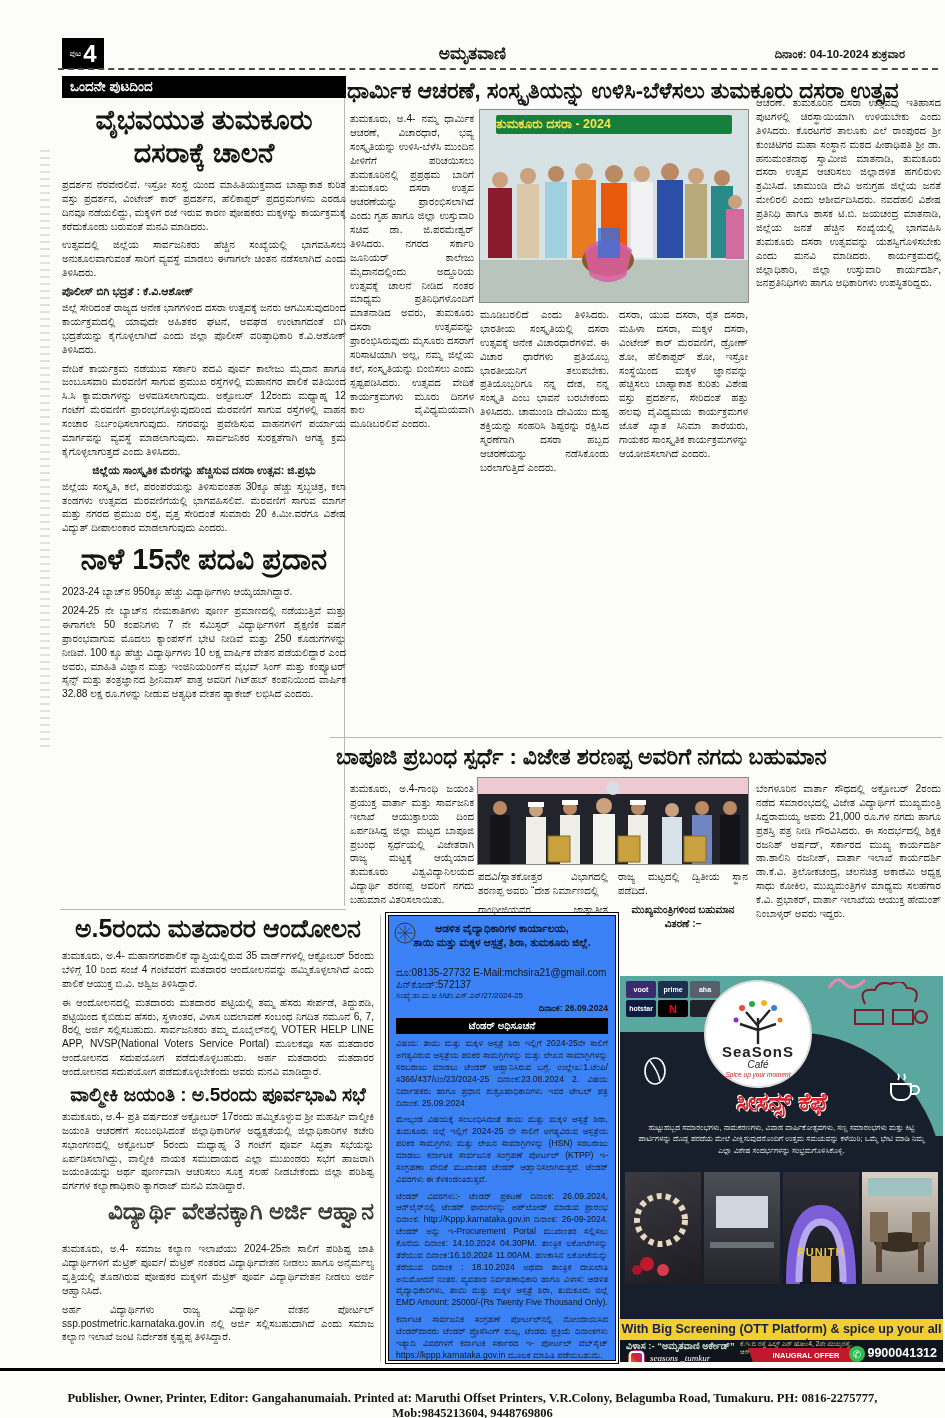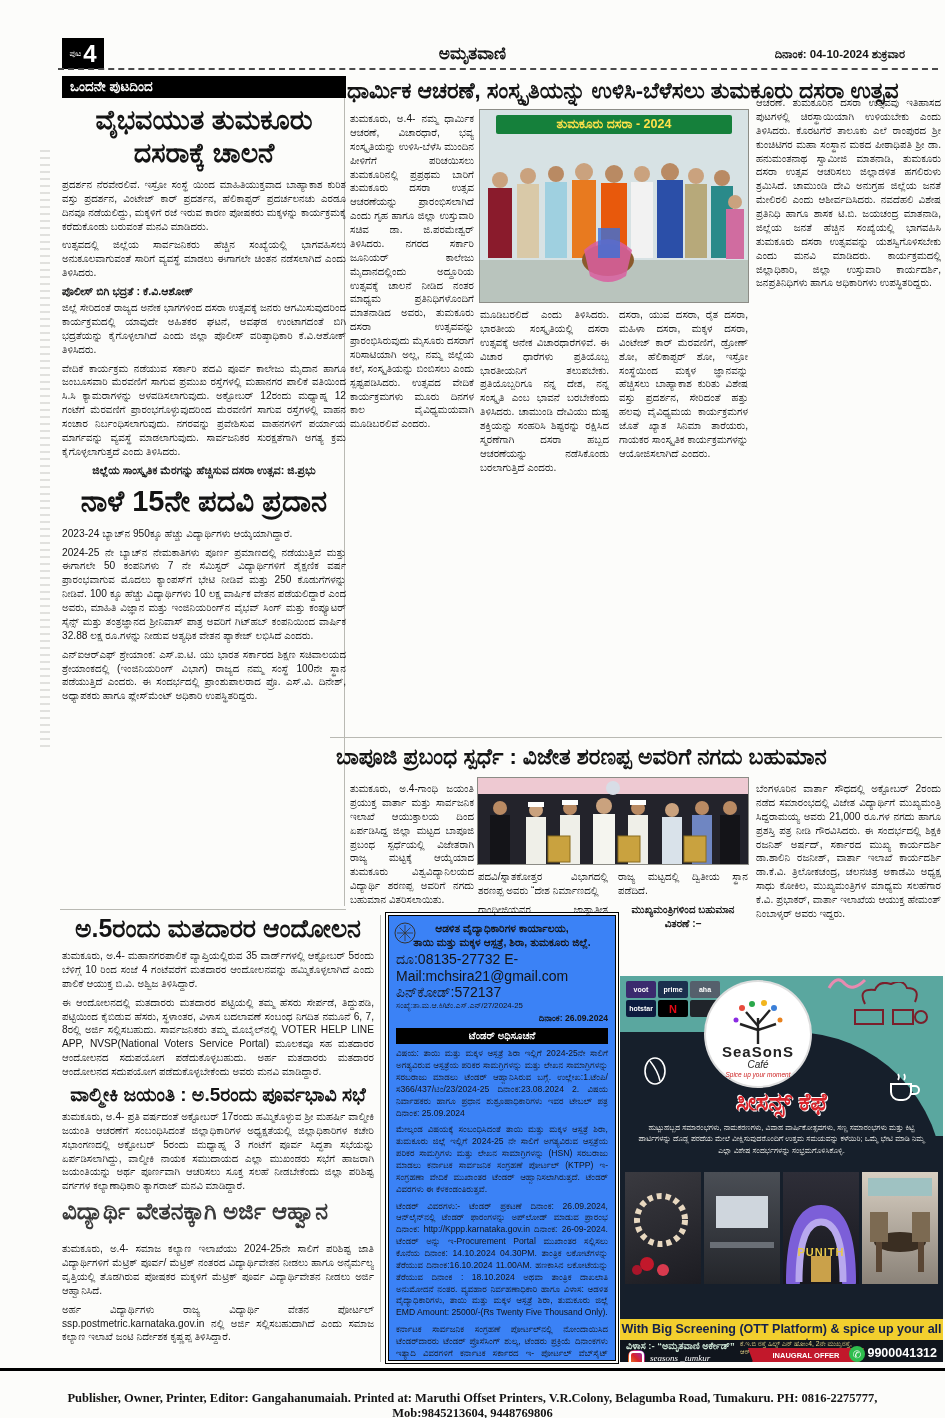--- a/index.html
+++ b/index.html
@@ -18,29 +18,29 @@
   .pagebox .num{font-size:24px;font-weight:bold;}
   .dashrule{border-top:2px dashed #4a4a4a;height:0;}
   
   .kicker{background:#000;color:#fff;font-weight:bold;font-size:13.5px;padding:3px 8px;}
   .h-lead{font-size:27px;font-weight:bold;line-height:1.22;text-align:center;}
   .h-main{font-size:22px;font-weight:bold;white-space:nowrap;}
   .h-bapu{font-size:22px;font-weight:bold;white-space:nowrap;}
   .h-grad{font-size:29px;font-weight:bold;text-align:center;}
   .h-voter{font-size:25px;font-weight:bold;text-align:center;}
   .h-valmiki{font-size:19px;font-weight:bold;text-align:center;}
-  .h-schol{font-size:23px;font-weight:bold;text-align:left;color:#3a3a3a;}
+  .h-schol{font-size:23px;font-weight:bold;text-align:right;color:#3a3a3a;}
   .subhead{font-weight:bold;font-size:10.8px;margin:3px 0;}
   .vrule{border-left:1px solid #b9b9b3;width:0;}
   .hrule{border-top:1px solid #b9b9b3;height:0;}
   .twocol{column-count:2;column-gap:10px;}
   
   .photo{background:#d8dee0;outline:1px solid #8c8c86;}
   .photo-banner{position:absolute;left:6%;right:6%;top:5px;background:#15803b;color:#ffe24a;
-    font-weight:bold;font-size:12.5px;text-align:center;padding:2px 0;border-radius:2px;}
+    font-weight:bold;font-size:12.5px;padding:2px 0;border-radius:2px;}
   
   .tender{border:1.5px solid #000;outline:1px solid #000;outline-offset:2px;background:#3b82f6;padding:6px 7px;}
   .tender-head{font-weight:bold;font-size:10.5px;text-align:center;line-height:1.3;}
   .tender-bar{background:#000;color:#fff;font-weight:bold;font-size:10px;text-align:center;padding:2px 0;margin:4px 0;}
   
   .ad{background:#5aa79f;overflow:hidden;}
   .ad-dark{position:absolute;left:0;right:0;top:56px;bottom:0;background:#161f2b;border-top-right-radius:150px;}
   .ad-dark2{position:absolute;left:0;bottom:0;width:100%;height:226px;background:#161f2b;}
   .ott{position:absolute;display:grid;grid-template-columns:repeat(3,30px);grid-auto-rows:17px;gap:2px;}
   .ott div{color:#fff;font-size:7px;font-weight:bold;display:flex;align-items:center;justify-content:center;border-radius:2px;}
@@ -82,30 +82,30 @@
   <div class="abs dashrule" style="left:58px;top:68px;width:880px;"></div>
 
   <div class="abs vrule" style="left:344px;top:78px;height:828px;"></div>
   <div class="abs vrule" style="left:380px;top:915px;height:447px;"></div>
   <div class="abs hrule" style="left:60px;top:909px;width:286px;"></div>
   <div class="abs hrule" style="left:330px;top:737px;width:612px;"></div>
 
   <div class="abs clip" style="left:62px;top:76px;width:284px;height:830px;">
     <div class="kicker">ಒಂದನೇ ಪುಟದಿಂದ</div>
     <div class="h-lead" style="margin:6px 0 8px 0;">ವೈಭವಯುತ ತುಮಕೂರು ದಸರಾಕ್ಕೆ ಚಾಲನೆ</div>
-    <p class="body-txt">ಪ್ರದರ್ಶನ ನೆರವೇರಲಿವೆ. ಇಸ್ರೋ ಸಂಸ್ಥೆ ಯಿಂದ ಮಾಹಿತಿಯುಕ್ತವಾದ ಬಾಹ್ಯಾಕಾಶ ಕುರಿತ ವಸ್ತು ಪ್ರದರ್ಶನ, ವಿಂಟೇಜ್ ಕಾರ್ ಪ್ರದರ್ಶನ, ಹೆಲಿಕಾಪ್ಟರ್ ಪ್ರದರ್ಚಲನಚು ಎರಡೂ ದಿನವೂ ನಡೆಯಲಿದ್ದು, ಮಕ್ಕಳಿಗೆ ರಜೆ ಇರುವ ಕಾರಣ ಪೋಷಕರು ಮಕ್ಕಳನ್ನು ಕಾರ್ಯಕ್ರಮಕ್ಕೆ ಕರೆದುಕೊಂಡು ಬರುವಂತೆ ಮನವಿ ಮಾಡಿದರು.</p>
+    <p class="body-txt">ಪ್ರದರ್ಶನ ನೆರವೇರಲಿವೆ. ಇಸ್ರೋ ಸಂಸ್ಥೆ ಯಿಂದ ಮಾಹಿತಿಯುಕ್ತವಾದ ಬಾಹ್ಯಾಕಾಶ ಕುರಿತ ವಸ್ತು ಪ್ರದರ್ಶನ, ವಿಂಟೇಜ್ ಕಾರ್ ಪ್ರದರ್ಶನ, ಹೆಲಿಕಾಪ್ಟರ್ ಪ್ರದರ್ರಮಗಳನು ಎರಡೂ ದಿನವೂ ನಡೆಯಲಿದ್ದು, ಮಕ್ಕಳಿಗೆ ರಜೆ ಇರುವ ಕಾರಣ ಪೋಷಕರು ಮಕ್ಕಳನ್ನು ಕಾರ್ಯಕ್ರಮಕ್ಕೆ ಕರೆದುಕೊಂಡು ಬರುವಂತೆ ಮನವಿ ಮಾಡಿದರು.</p>
     <p class="body-txt">ಉತ್ಸವದಲ್ಲಿ ಜಿಲ್ಲೆಯ ಸಾರ್ವಜನಿಕರು ಹೆಚ್ಚಿನ ಸಂಖ್ಯೆಯಲ್ಲಿ ಭಾಗವಹಿಸಲು ಅನುಕೂಲವಾಗುವಂತೆ ಸಾರಿಗೆ ವ್ಯವಸ್ಥೆ ಮಾಡಲು ಈಗಾಗಲೇ ಚಿಂತನ ನಡೆಸಲಾಗಿದೆ ಎಂದು ತಿಳಿಸಿದರು.</p>
     <div class="subhead">ಪೊಲೀಸ್ ಬಿಗಿ ಭದ್ರತೆ : ಕೆ.ವಿ.ಆಶೋಕ್</div>
     <p class="body-txt">ಜಿಲ್ಲೆ ಸೇರಿದಂತೆ ರಾಜ್ಯದ ಅನೇಕ ಭಾಗಗಳಿಂದ ದಸರಾ ಉತ್ಸವಕ್ಕೆ ಜನರು ಆಗಮಿಸುವುದರಿಂದ ಕಾರ್ಯಕ್ರಮದಲ್ಲಿ ಯಾವುದೇ ಅಹಿತಕರ ಘಟನೆ, ಅವಘಡ ಉಂಟಾಗದಂತೆ ಬಿಗಿ ಭದ್ರತೆಯನ್ನು ಕೈಗೊಳ್ಳಲಾಗಿದೆ ಎಂದು ಜಿಲ್ಲಾ ಪೊಲೀಸ್ ವರಿಷ್ಠಾಧಿಕಾರಿ ಕೆ.ವಿ.ಆಶೋಕ್ ತಿಳಿಸಿದರು.</p>
     <p class="body-txt">ವೇದಿಕೆ ಕಾರ್ಯಕ್ರಮ ನಡೆಯುವ ಸರ್ಕಾರಿ ಪದವಿ ಪೂರ್ವ ಕಾಲೇಜು ಮೈದಾನ ಹಾಗೂ ಜಂಬೂಸವಾರಿ ಮೆರವಣಿಗೆ ಸಾಗುವ ಪ್ರಮುಖ ರಸ್ತೆಗಳಲ್ಲಿ ಮಹಾನಗರ ಪಾಲಿಕೆ ವತಿಯಿಂದ ಸಿ.ಸಿ ಕ್ಯಾಮರಾಗಳನ್ನು ಅಳವಡಿಸಲಾಗುವುದು. ಅಕ್ಟೋಬರ್ 12ರಂದು ಮಧ್ಯಾಹ್ನ 12 ಗಂಟೆಗೆ ಮೆರವಣಿಗೆ ಪ್ರಾರಂಭಗೊಳ್ಳುವುದರಿಂದ ಮೆರವಣಿಗೆ ಸಾಗುವ ರಸ್ತೆಗಳಲ್ಲಿ ವಾಹನ ಸಂಚಾರ ನಿರ್ಬಂಧಿಸಲಾಗುವುದು. ನಗರವನ್ನು ಪ್ರವೇಶಿಸುವ ವಾಹನಗಳಿಗೆ ಪರ್ಯಾಯ ಮಾರ್ಗವನ್ನು ವ್ಯವಸ್ಥೆ ಮಾಡಲಾಗುವುದು. ಸಾರ್ವಜನಿಕರ ಸುರಕ್ಷತೆಗಾಗಿ ಅಗತ್ಯ ಕ್ರಮ ಕೈಗೊಳ್ಳಲಾಗುತ್ತದೆ ಎಂದು ತಿಳಿಸಿದರು.</p>
     <div class="subhead center">ಜಿಲ್ಲೆಯ ಸಾಂಸ್ಕೃತಿಕ ಮೆರಗನ್ನು ಹೆಚ್ಚಿಸುವ ದಸರಾ ಉತ್ಸವ: ಜಿ.ಪ್ರಭು</div>
+    <p class="body-txt">ಜಿಲ್ಲೆಯ ಸಂಸ್ಕೃತಿ, ಕಲೆ, ಪರಂಪರೆಯನ್ನು ತಿಳಿಸುವಂತಹ 30ಕ್ಕೂ ಹೆಚ್ಚು ಸ್ತಬ್ಧಚಿತ್ರ, ಕಲಾ ತಂಡಗಳು ಉತ್ಸವದ ಮೆರವಣಿಗೆಯಲ್ಲಿ ಭಾಗವಹಿಸಲಿವೆ. ಮೆರವಣಿಗೆ ಸಾಗುವ ಮಾರ್ಗ ಮತ್ತು ನಗರದ ಪ್ರಮುಖ ರಸ್ತೆ, ವೃತ್ತ ಸೇರಿದಂತೆ ಸುಮಾರು 20 ಕಿ.ಮೀ.ವರೆಗೂ ವಿಶೇಷ ವಿದ್ಯುತ್ ದೀಪಾಲಂಕಾರ ಮಾಡಲಾಗುವುದು ಎಂದರು.</p>
     <div class="h-grad" style="margin:8px 0 8px 0;">ನಾಳೆ 15ನೇ ಪದವಿ ಪ್ರದಾನ</div>
     <p class="body-txt">2023-24 ಬ್ಯಾಚ್‌ನ 950ಕ್ಕೂ ಹೆಚ್ಚು ವಿದ್ಯಾರ್ಥಿಗಳು ಆಯ್ಕೆಯಾಗಿದ್ದಾರೆ.</p>
     <p class="body-txt">2024-25 ನೇ ಬ್ಯಾಚ್‌ನ ನೇಮಕಾತಿಗಳು ಪೂರ್ಣ ಪ್ರಮಾಣದಲ್ಲಿ ನಡೆಯುತ್ತಿವೆ ಮತ್ತು ಈಗಾಗಲೇ 50 ಕಂಪನಿಗಳು 7 ನೇ ಸೆಮಿಸ್ಟರ್ ವಿದ್ಯಾರ್ಥಿಗಳಿಗೆ ಶೈಕ್ಷಣಿಕ ವರ್ಷ ಪ್ರಾರಂಭವಾಗುವ ಮೊದಲು ಕ್ಯಾಂಪಸ್‌ಗೆ ಭೇಟಿ ನೀಡಿವೆ ಮತ್ತು 250 ಕೊಡುಗೆಗಳನ್ನು ನೀಡಿವೆ. 100 ಕ್ಕೂ ಹೆಚ್ಚು ವಿದ್ಯಾರ್ಥಿಗಳು 10 ಲಕ್ಷ ವಾರ್ಷಿಕ ವೇತನ ಪಡೆಯಲಿದ್ದಾರೆ ಎಂದ ಅವರು, ಮಾಹಿತಿ ವಿಜ್ಞಾನ ಮತ್ತು ಇಂಜಿನಿಯರಿಂಗ್‌ನ ವೈಭವ್ ಸಿಂಗ್ ಮತ್ತು ಕಂಪ್ಯೂಟರ್ ಸೈನ್ಸ್ ಮತ್ತು ತಂತ್ರಜ್ಞಾನದ ಶ್ರೀನಿವಾಸ್ ಪಾತ್ರ ಅವರಿಗೆ ಗಿಟ್‌ಹಬ್ ಕಂಪನಿಯಿಂದ ವಾರ್ಷಿಕ 32.88 ಲಕ್ಷ ರೂ.ಗಳನ್ನು ನೀಡುವ ಅತ್ಯಧಿಕ ವೇತನ ಪ್ಯಾಕೇಜ್ ಲಭಿಸಿದೆ ಎಂದರು.</p>
-    <p class="body-txt">ಎನ್‌ಐಆರ್‌ಎಫ್ ಶ್ರೇಯಾಂಕ: ಎಸ್.ಐ.ಟಿ. ಯು ಭಾರತ ಸರ್ಕಾರದ ಶಿಕ್ಷಣ ಸಚಿವಾಲಯದ ಶ್ರೇಯಾಂಕದಲ್ಲಿ (ಇಂಜಿನಿಯರಿಂಗ್ ವಿಭಾಗ) ರಾಜ್ಯದ ನಮ್ಮ ಸಂಸ್ಥೆ 100ನೇ ಸ್ಥಾನ ಪಡೆಯುತ್ತಿದೆ ಎಂದರು. ಈ ಸಂದರ್ಭದಲ್ಲಿ ಪ್ರಾಂಶುಪಾಲರಾದ ಪ್ರೊ. ಎಸ್.ವಿ. ದಿನೇಶ್, ಅಧ್ಯಾಪಕರು ಹಾಗೂ ಪ್ಲೇಸ್‌ಮೆಂಟ್ ಅಧಿಕಾರಿ ಉಪಸ್ಥಿತರಿದ್ದರು.</p>
   </div>
 
   <div class="abs h-main" style="left:347px;top:78px;width:594px;">ಧಾರ್ಮಿಕ ಆಚರಣೆ, ಸಂಸ್ಕೃತಿಯನ್ನು ಉಳಿಸಿ-ಬೆಳೆಸಲು ತುಮಕೂರು ದಸರಾ ಉತ್ಸವ</div>
 
   <div class="abs photo" style="left:480px;top:110px;width:268px;height:192px;">
     <svg width="268" height="192" viewBox="0 0 268 192">
       <rect width="268" height="192" fill="#d7e2e4"></rect>
       <rect y="150" width="268" height="42" fill="#b9c4bd"></rect>
       <g>
         <circle cx="20" cy="70" r="8" fill="#caa27e"></circle>
@@ -200,21 +200,21 @@
     <p class="body-txt">ಅರ್ಹ ವಿದ್ಯಾರ್ಥಿಗಳು ರಾಜ್ಯ ವಿದ್ಯಾರ್ಥಿ ವೇತನ ಪೋರ್ಟಲ್ ssp.postmetric.karnataka.gov.in ನಲ್ಲಿ ಅರ್ಜಿ ಸಲ್ಲಿಸಬಹುದಾಗಿದೆ ಎಂದು ಸಮಾಜ ಕಲ್ಯಾಣ ಇಲಾಖೆ ಜಂಟಿ ನಿರ್ದೇಶಕ ಕೃಷ್ಣಪ್ಪ ತಿಳಿಸಿದ್ದಾರೆ.</p>
   </div>
 
   <div class="abs tender clip" style="left:388px;top:915px;width:212px;height:432px;">
     <svg class="abs" style="left:5px;top:6px;" width="22" height="22" viewBox="0 0 22 22">
       <circle cx="11" cy="11" r="10" fill="none" stroke="#333"></circle>
       <path d="M11 3 L11 19 M3 11 L19 11 M5.5 5.5 L16.5 16.5 M16.5 5.5 L5.5 16.5" stroke="#333" stroke-width="0.8"></path>
     </svg>
     <div class="tender-head">ಆಡಳಿತ ವೈದ್ಯಾಧಿಕಾರಿಗಳ ಕಾರ್ಯಾಲಯ,</div>
     <div class="tender-head">ತಾಯಿ ಮತ್ತು ಮಕ್ಕಳ ಆಸ್ಪತ್ರೆ, ಶಿರಾ, ತುಮಕೂರು ಜಿಲ್ಲೆ.</div>
-    <div style="font-size:14px;margin-top:2px;">ದೂ:08135-27732 E-Mail:mchsira21@gmail.com ಪಿನ್‌ಕೋಡ್:572137</div>
+    <div style="font-size:10px;margin-top:18px;">ದೂ:08135-27732 E-Mail:mchsira21@gmail.com ಪಿನ್‌ಕೋಡ್:572137</div>
     <div style="font-size:7.8px;">ಸಂಖ್ಯೆ:ತಾ.ಮ.ಆ.ಕಿ/ಟೆಂ.ಎಸ್.ಎನ್/27/2024-25</div>
     <div class="bold" style="font-size:8.6px;text-align:right;margin-top:2px;">ದಿನಾಂಕ: 26.09.2024</div>
     <div class="tender-bar">ಟೆಂಡರ್ ಅಧಿಸೂಚನೆ</div>
     <p class="body-sm">ವಿಷಯ: ತಾಯಿ ಮತ್ತು ಮಕ್ಕಳ ಆಸ್ಪತ್ರೆ ಶಿರಾ ಇಲ್ಲಿಗೆ 2024-25ನೇ ಸಾಲಿಗೆ ಅಗತ್ಯವಿರುವ ಆಸ್ಪತ್ರೆಯ ಪರಿಕರ ಸಾಮಗ್ರಿಗಳನ್ನು ಮತ್ತು ಲೇಖನ ಸಾಮಾಗ್ರಿಗಳನ್ನು ಸರಬರಾಜು ಮಾಡಲು ಟೆಂಡರ್ ಆಹ್ವಾನಿಸಿರುವ ಬಗ್ಗೆ. ಉಲ್ಲೇಖ:1.ಟೆಂಪಿ/ಸ366/437/ಟಿಂ/23/2024-25 ದಿನಾಂಕ:23.08.2024 2. ವಿಷಯ ನಿರ್ವಾಹಕರು ಹಾಗೂ ಪ್ರಧಾನ ಶುಶ್ರೂಷಾಧಿಕಾರಿಗಳು ಇವರ ಟೇಬಲ್ ಪತ್ರ ದಿನಾಂಕ: 25.09.2024</p>
     <p class="body-sm">ಮೇಲ್ಕಂಡ ವಿಷಯಕ್ಕೆ ಸಂಬಂಧಿಸಿದಂತೆ ತಾಯಿ ಮತ್ತು ಮಕ್ಕಳ ಆಸ್ಪತ್ರೆ ಶಿರಾ, ತುಮಕೂರು ಜಿಲ್ಲೆ ಇಲ್ಲಿಗೆ 2024-25 ನೇ ಸಾಲಿಗೆ ಅಗತ್ಯವಿರುವ ಆಸ್ಪತ್ರೆಯ ಪರಿಕರ ಸಾಮಗ್ರಿಗಳು ಮತ್ತು ಲೇಖನ ಸಾಮಾಗ್ರಿಗಳನ್ನು (HSN) ಸರಬರಾಜು ಮಾಡಲು ಕರ್ನಾಟಕ ಸಾರ್ವಜನಿಕ ಸಂಗ್ರಹಣೆ ಪೋರ್ಟಲ್ (KTPP) ಇ-ಸಂಗ್ರಹಣಾ ವೇದಿಕೆ ಮುಖಾಂತರ ಟೆಂಡರ್ ಆಹ್ವಾನಿಸಲಾಗಿರುತ್ತದೆ. ಟೆಂಡರ್ ವಿವರಗಳು ಈ ಕೆಳಕಂಡಂತಿರುತ್ತವೆ.</p>
     <p class="body-sm">ಟೆಂಡರ್ ವಿವರಗಳು:- ಟೆಂಡರ್ ಪ್ರಕಟಣೆ ದಿನಾಂಕ: 26.09.2024, ಆನ್‌ಲೈನ್‌ನಲ್ಲಿ ಟೆಂಡರ್ ಫಾರಂಗಳನ್ನು ಅಪ್‌ಲೋಡ್ ಮಾಡುವ ಪ್ರಾರಂಭ ದಿನಾಂಕ: http://Kppp.karnataka.gov.in ದಿನಾಂಕ: 26-09-2024. ಟೆಂಡರ್ ಅನ್ನು ಇ-Procurement Portal ಮುಖಾಂತರ ಸಲ್ಲಿಸಲು ಕೊನೆಯ ದಿನಾಂಕ: 14.10.2024 04.30PM. ತಾಂತ್ರಿಕ ಲಕೋಟೆಗಳನ್ನು ತೆರೆಯುವ ದಿನಾಂಕ:16.10.2024 11.00AM. ಹಣಕಾಸಿನ ಲಕೋಟೆಯನ್ನು ತೆರೆಯುವ ದಿನಾಂಕ : 18.10.2024 ಅಥವಾ ತಾಂತ್ರಿಕ ದಾಖಲಾತಿ ಅನುಮೋದನೆ ನಂತರ. ವ್ಯವಹಾರ ನಿರ್ವಹಣಾಧಿಕಾರಿ ಹಾಗೂ ವಿಳಾಸ: ಆಡಳಿತ ವೈದ್ಯಾಧಿಕಾರಿಗಳು, ತಾಯಿ ಮತ್ತು ಮಕ್ಕಳ ಆಸ್ಪತ್ರೆ ಶಿರಾ, ತುಮಕೂರು ಜಿಲ್ಲೆ EMD Amount: 25000/-(Rs Twenty Five Thousand Only).</p>
     <p class="body-sm">ಕರ್ನಾಟಕ ಸಾರ್ವಜನಿಕ ಸಂಗ್ರಹಣೆ ಪೋರ್ಟಲ್‌ನಲ್ಲಿ ನೋಂದಾಯಿಸಿದ ಟೆಂಡರ್‌ದಾರರು ಟೆಂಡರ್ ಪ್ರೊಸೆಸಿಂಗ್ ಶುಲ್ಕ, ಟೆಂಡರು ಪ್ರಕ್ರಿಯೆ ದಿನಾಂಕಗಳು ಇತ್ಯಾದಿ ವಿವರಗಳಿಗೆ ಕರ್ನಾಟಕ ಸರ್ಕಾರದ ಇ- ಪೋರ್ಟಲ್ ವೆಬ್‌ಸೈಟ್ https://kppp.karnataka.gov.in ಮೂಲಕ ಮಾಹಿತಿ ಪಡೆಯಬಹುದು.</p>
     <div style="font-size:8.4px;text-align:right;font-weight:bold;">ಸಹಿ/- ಆಡಳಿತ ವೈದ್ಯಾಧಿಕಾರಿಗಳು,</div>
     <div style="font-size:8.4px;text-align:right;">ತಾಯಿ ಮತ್ತು ಮಕ್ಕಳ ಆಸ್ಪತ್ರೆ, ಶಿರಾ, ತುಮಕೂರು ಜಿಲ್ಲೆ</div>
 

